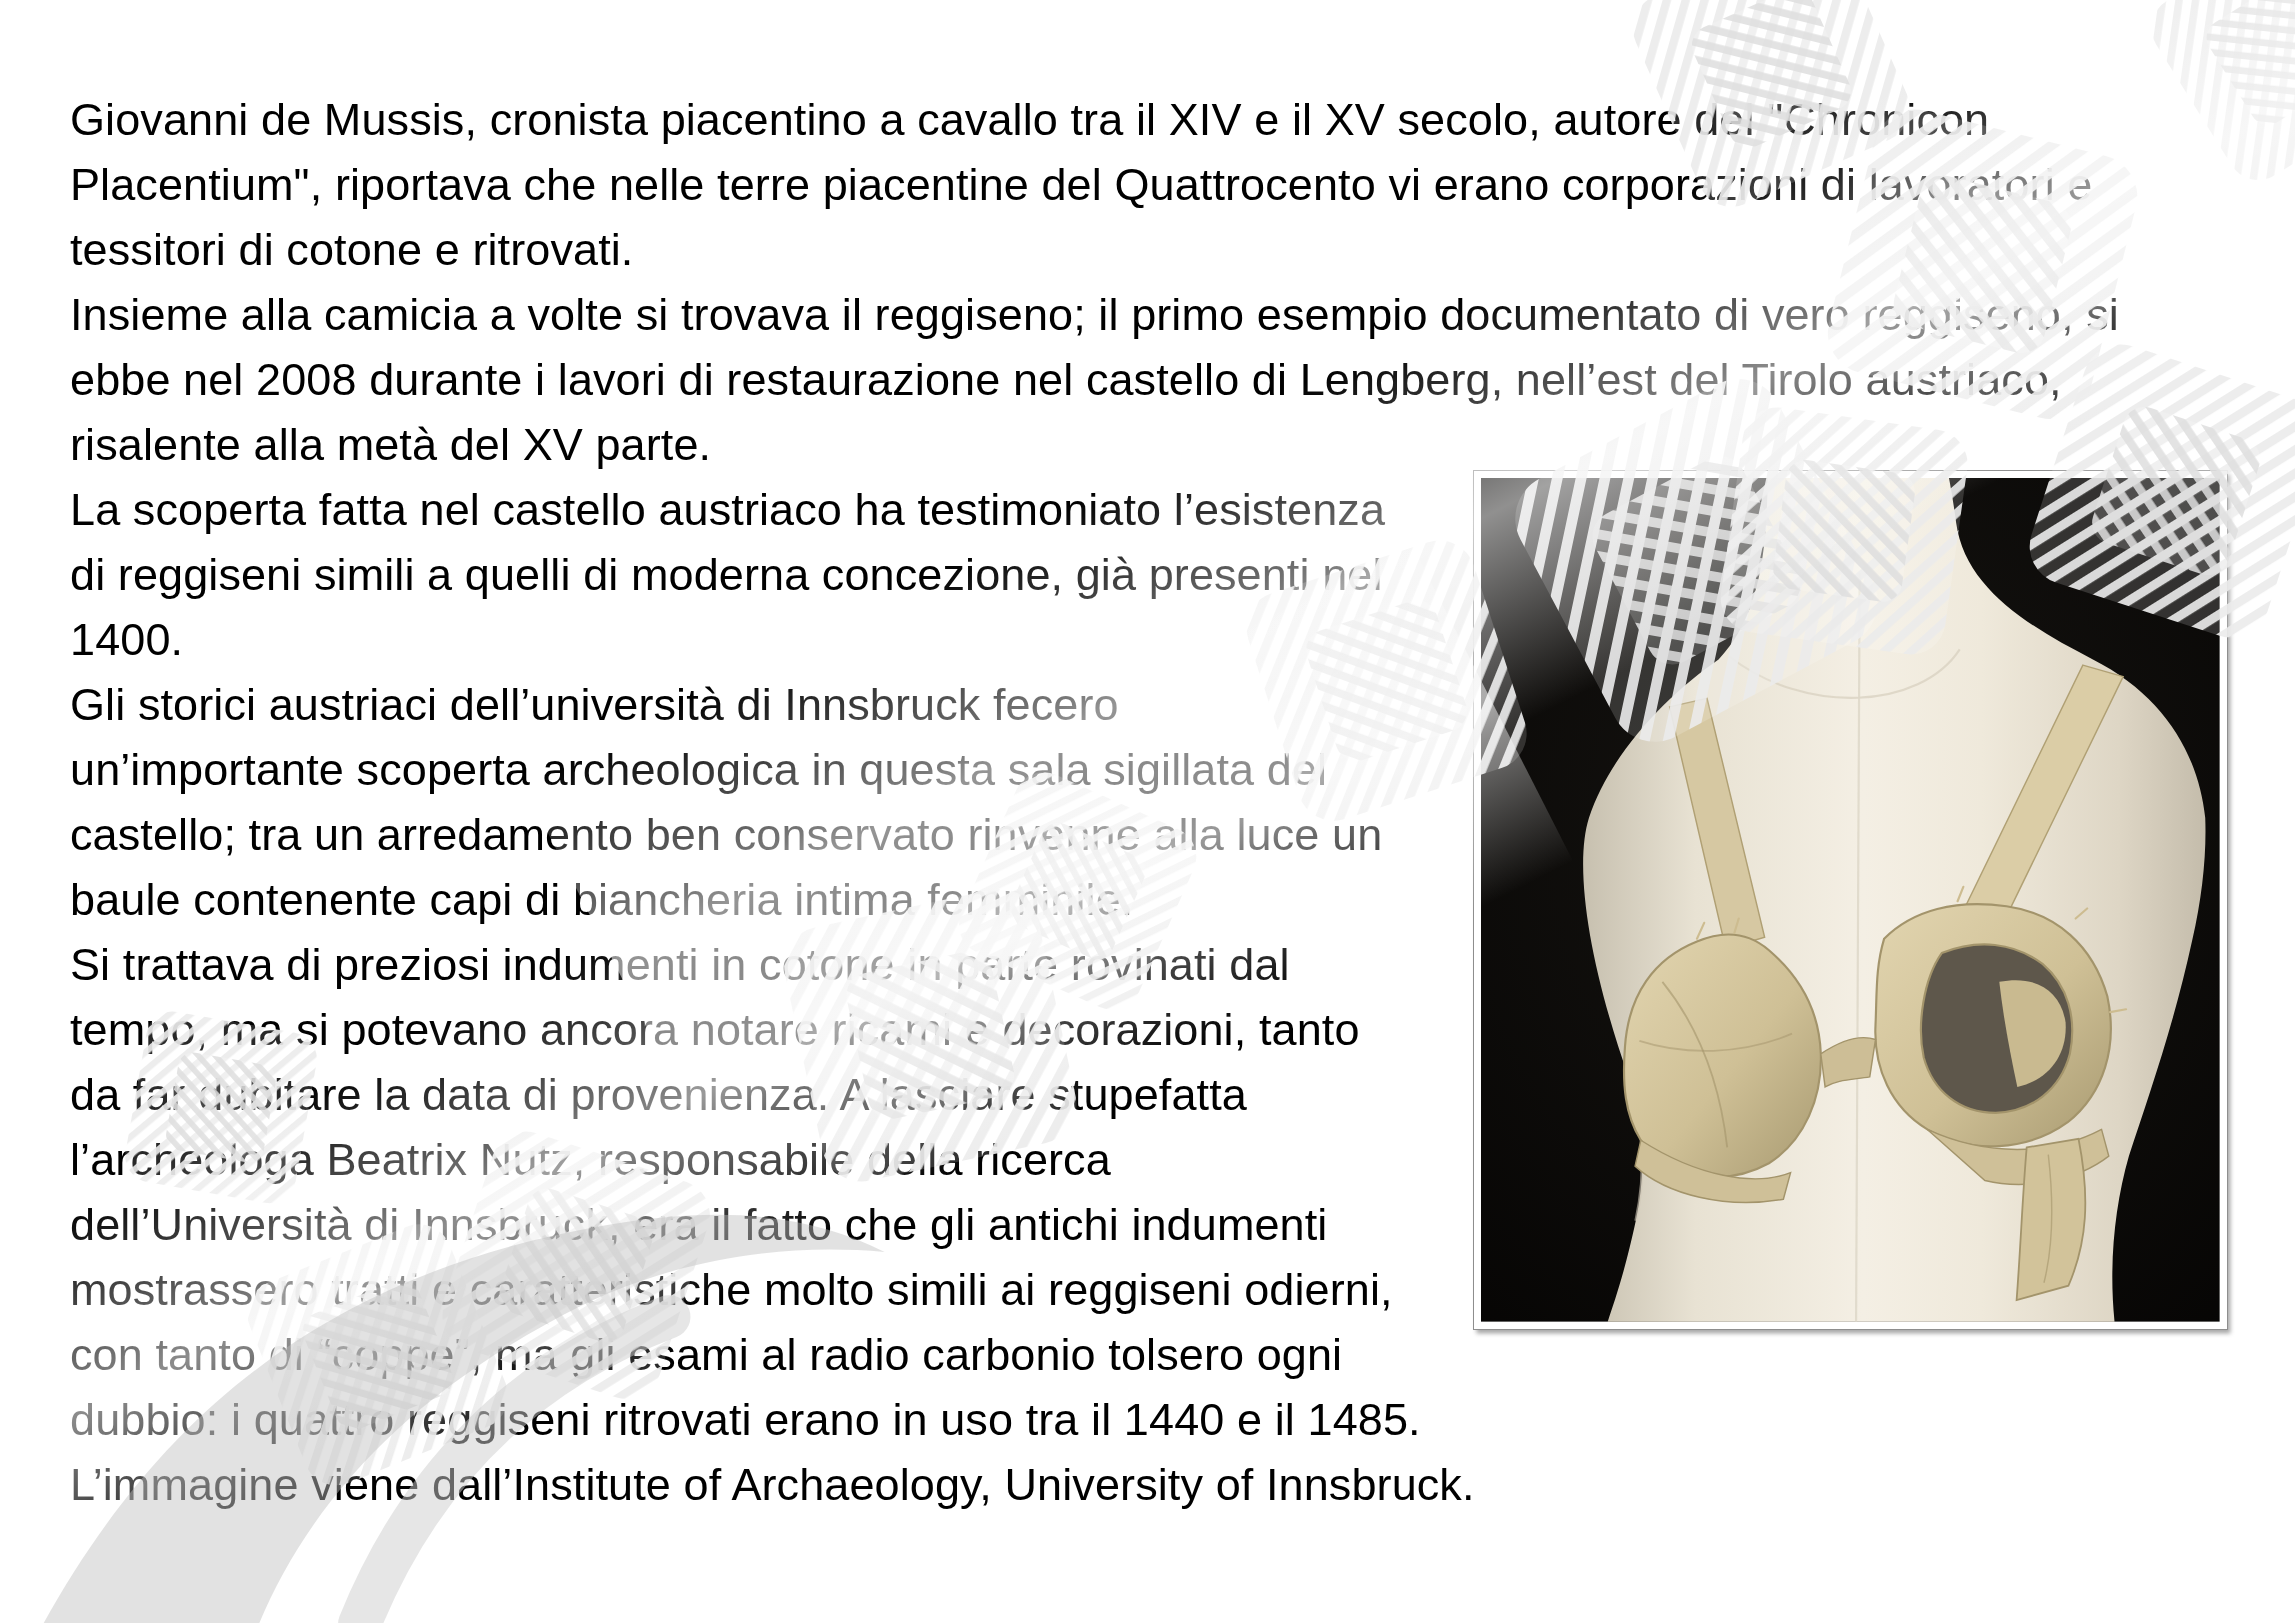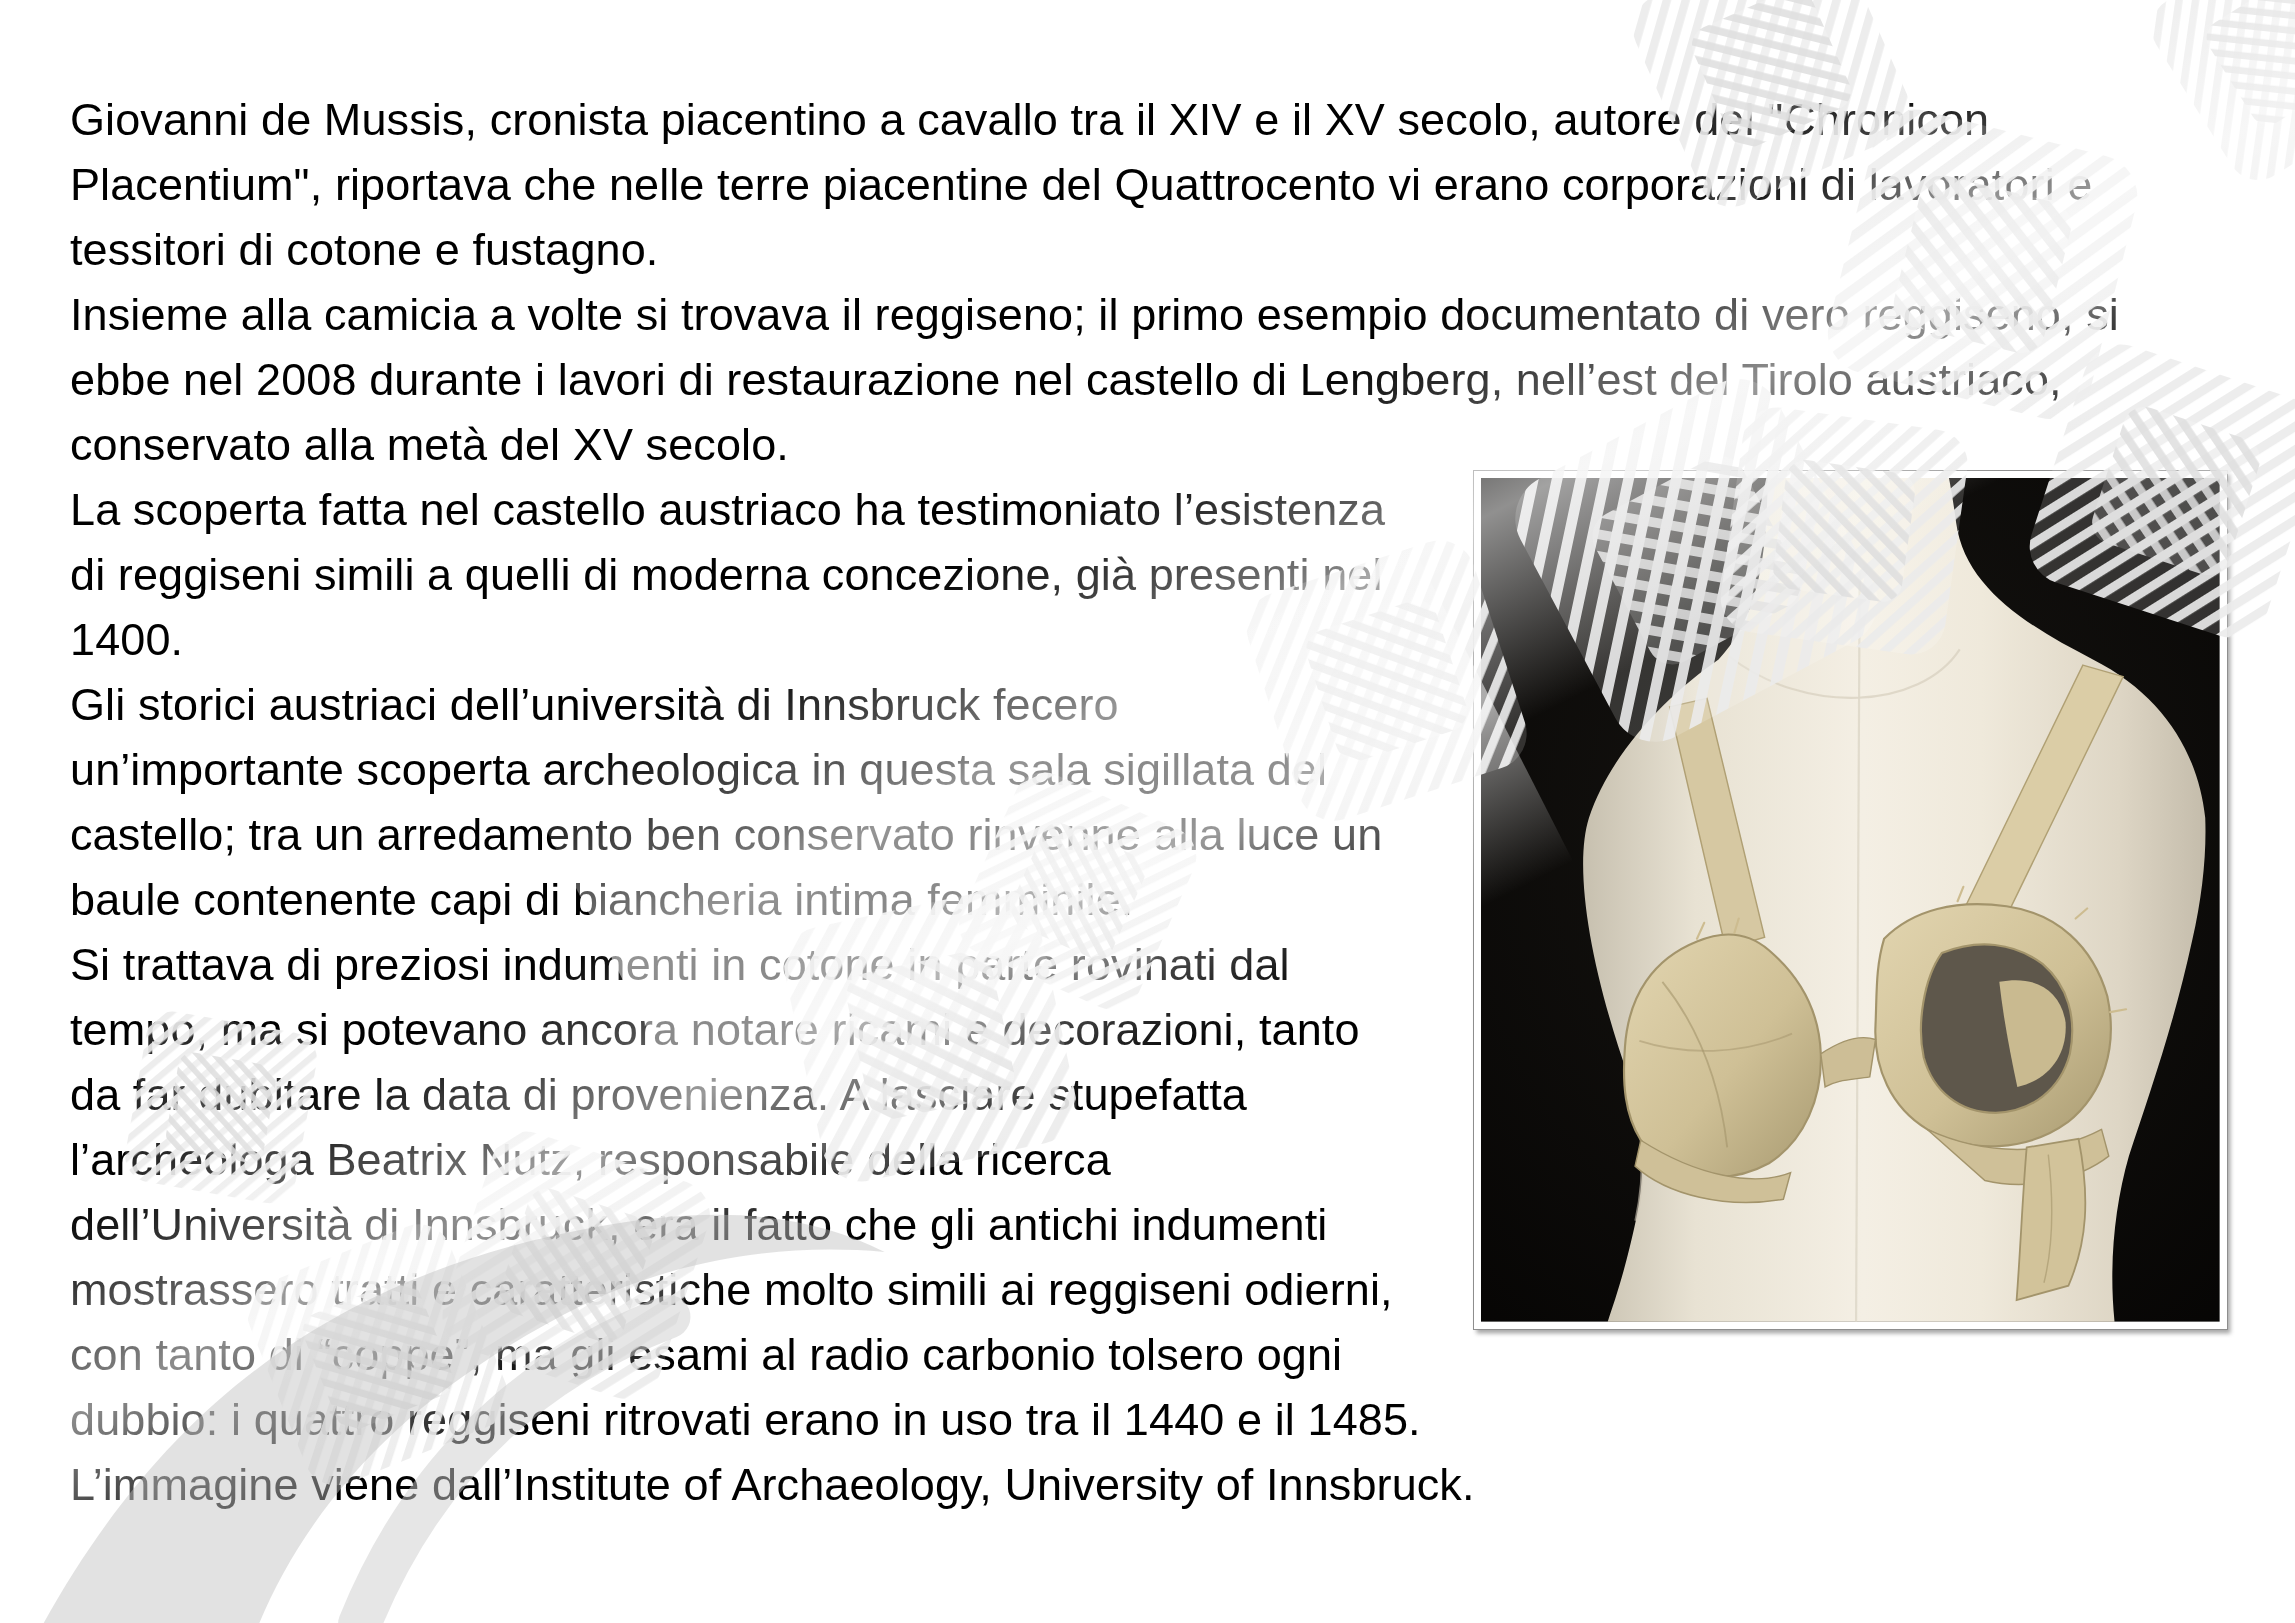--- a/index.html
+++ b/index.html
@@ -36,24 +36,24 @@
     position:absolute;inset:0;width:2295px;height:1624px;
     z-index:3;pointer-events:none;
   }
 </style>
 </head>
 <body>
 
 <div class="article">
   <div class="ln">Giovanni de Mussis, cronista piacentino a cavallo tra il XIV e il XV secolo, autore del "Chronicon</div>
   <div class="ln">Placentium", riportava che nelle terre piacentine del Quattrocento vi erano corporazioni di lavoratori e</div>
-  <div class="ln">tessitori di cotone e fustagno.</div>
+  <div class="ln">tessitori di cotone e ritrovati.</div>
   <div class="ln">Insieme alla camicia a volte si trovava il reggiseno; il primo esempio documentato di vero reggiseno, si</div>
   <div class="ln">ebbe nel 2008 durante i lavori di restaurazione nel castello di Lengberg, nell’est del Tirolo austriaco,</div>
-  <div class="ln">conservato alla metà del XV secolo.</div>
+  <div class="ln">risalente alla metà del XV parte.</div>
   <div class="ln">La scoperta fatta nel castello austriaco ha testimoniato l’esistenza</div>
   <div class="ln">di reggiseni simili a quelli di moderna concezione, già presenti nel</div>
   <div class="ln">1400.</div>
   <div class="ln">Gli storici austriaci dell’università di Innsbruck fecero</div>
   <div class="ln">un’importante scoperta archeologica in questa sala sigillata del</div>
   <div class="ln">castello; tra un arredamento ben conservato rinvenne alla luce un</div>
   <div class="ln">baule contenente capi di biancheria intima femminile.</div>
   <div class="ln">Si trattava di preziosi indumenti in cotone in parte rovinati dal</div>
   <div class="ln">tempo, ma si potevano ancora notare ricami e decorazioni, tanto</div>
   <div class="ln">da far dubitare la data di provenienza. A lasciare stupefatta</div>

